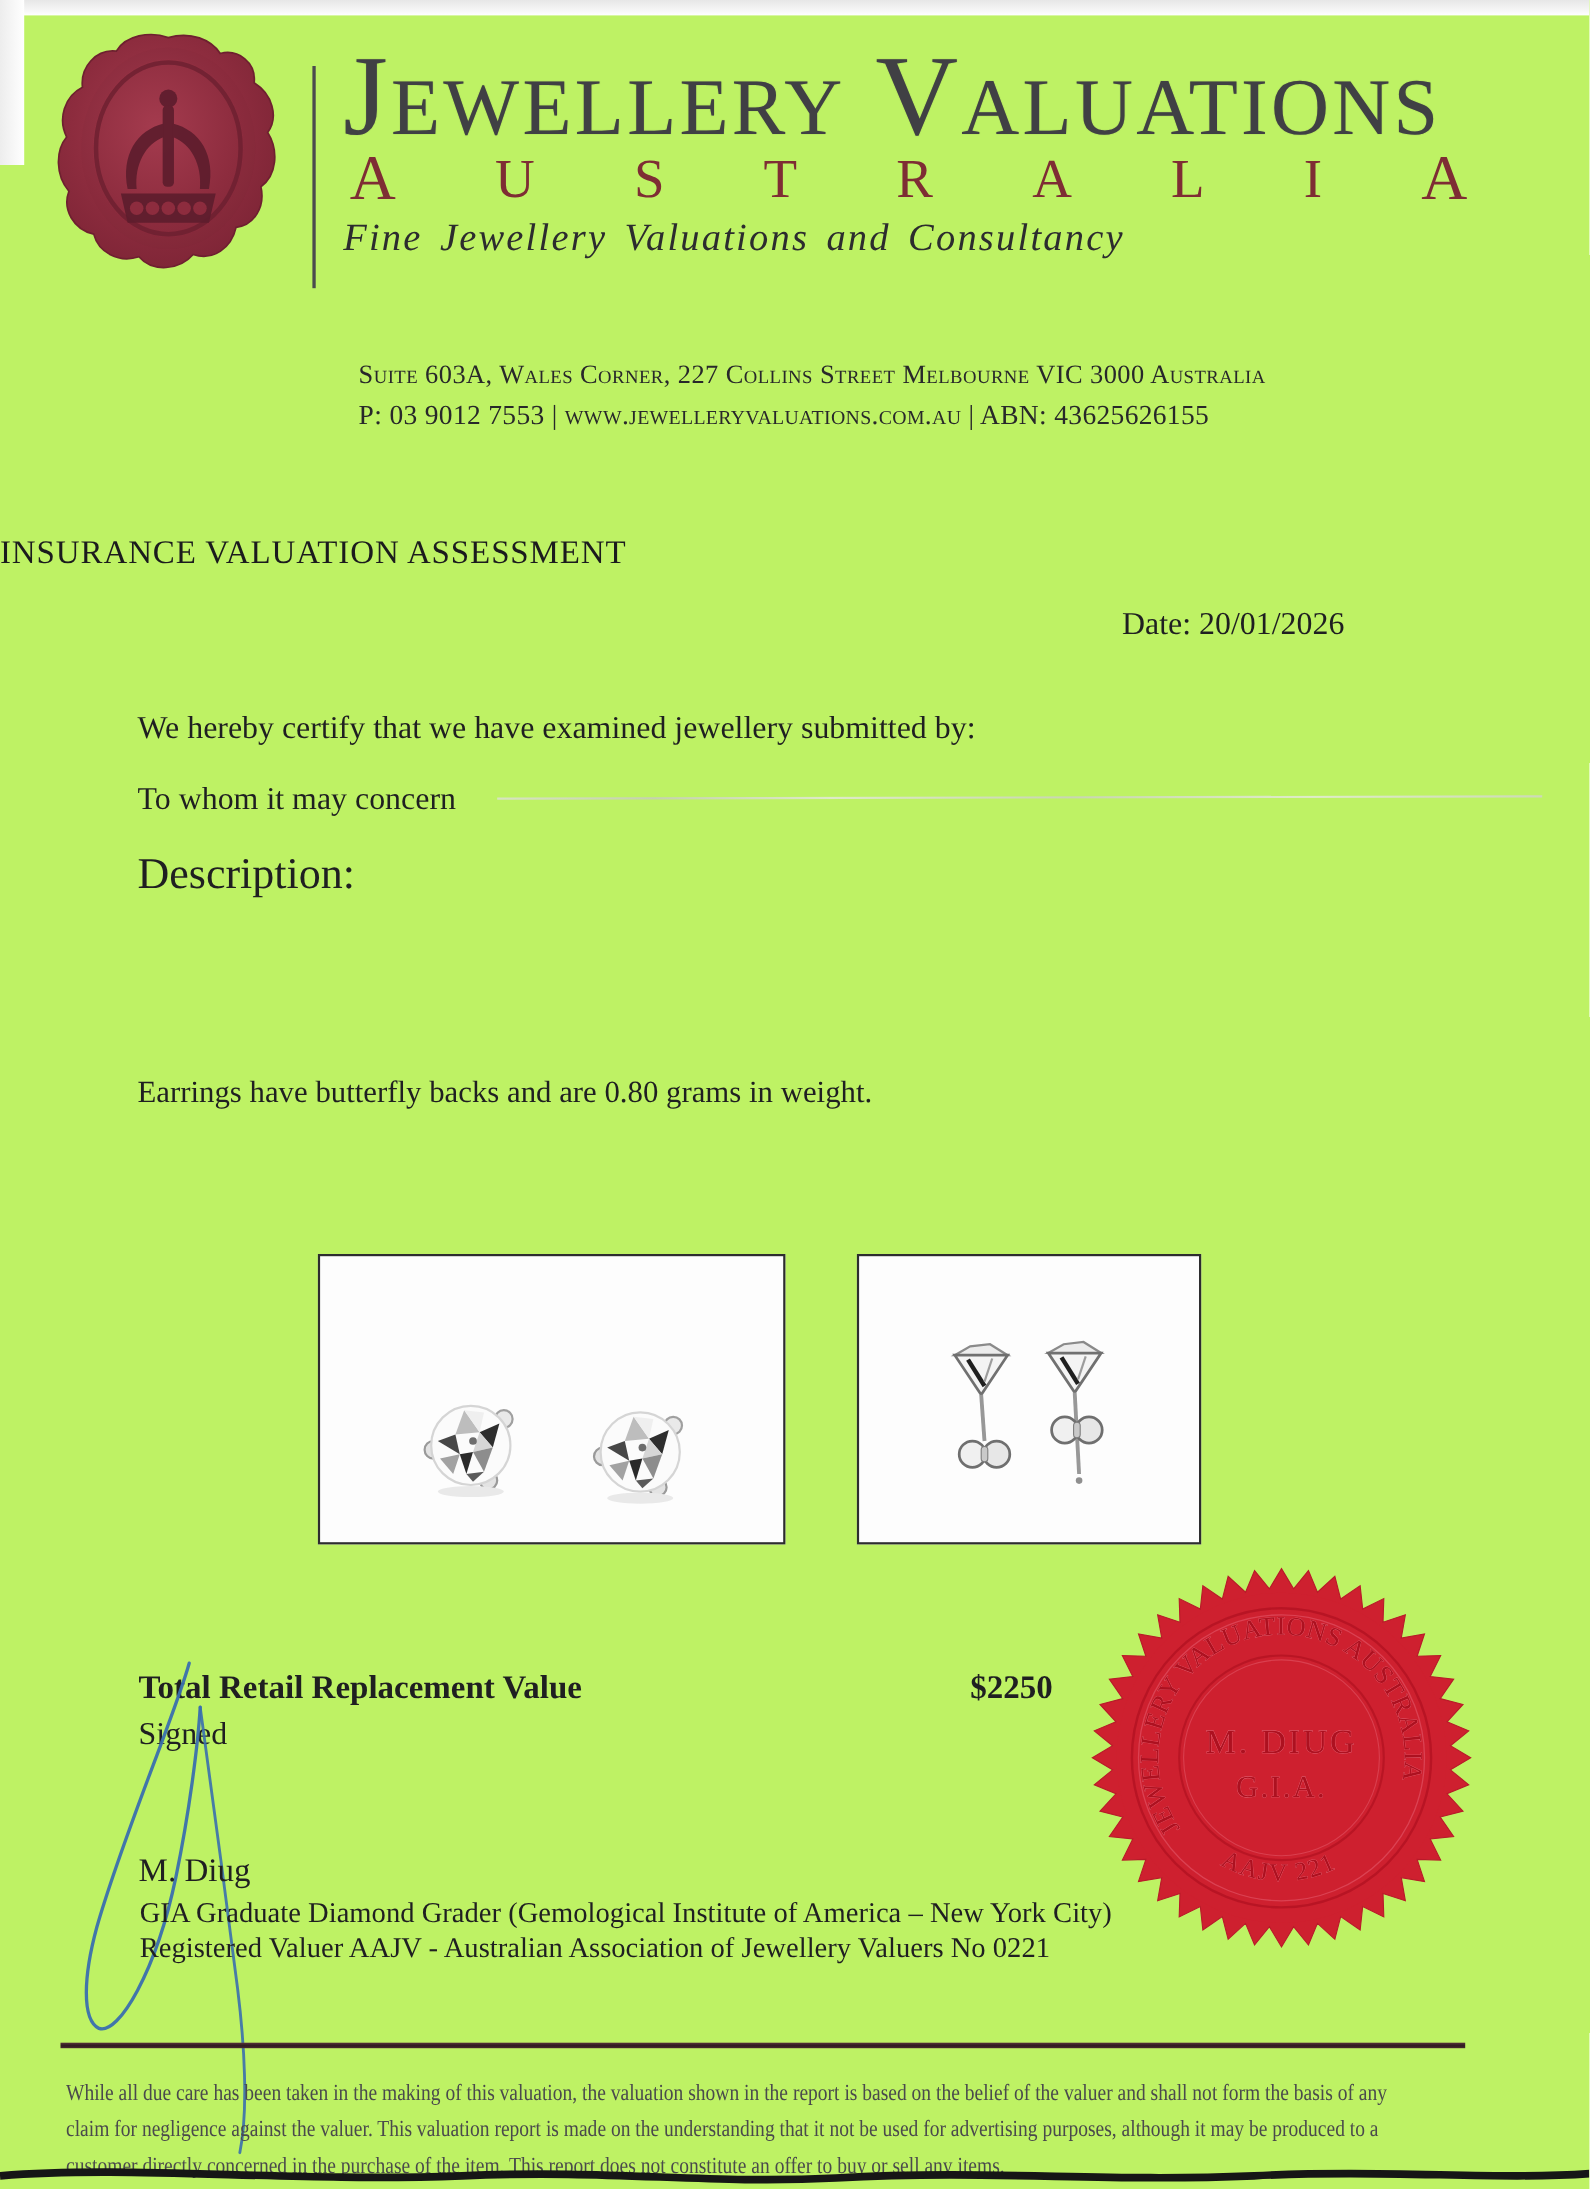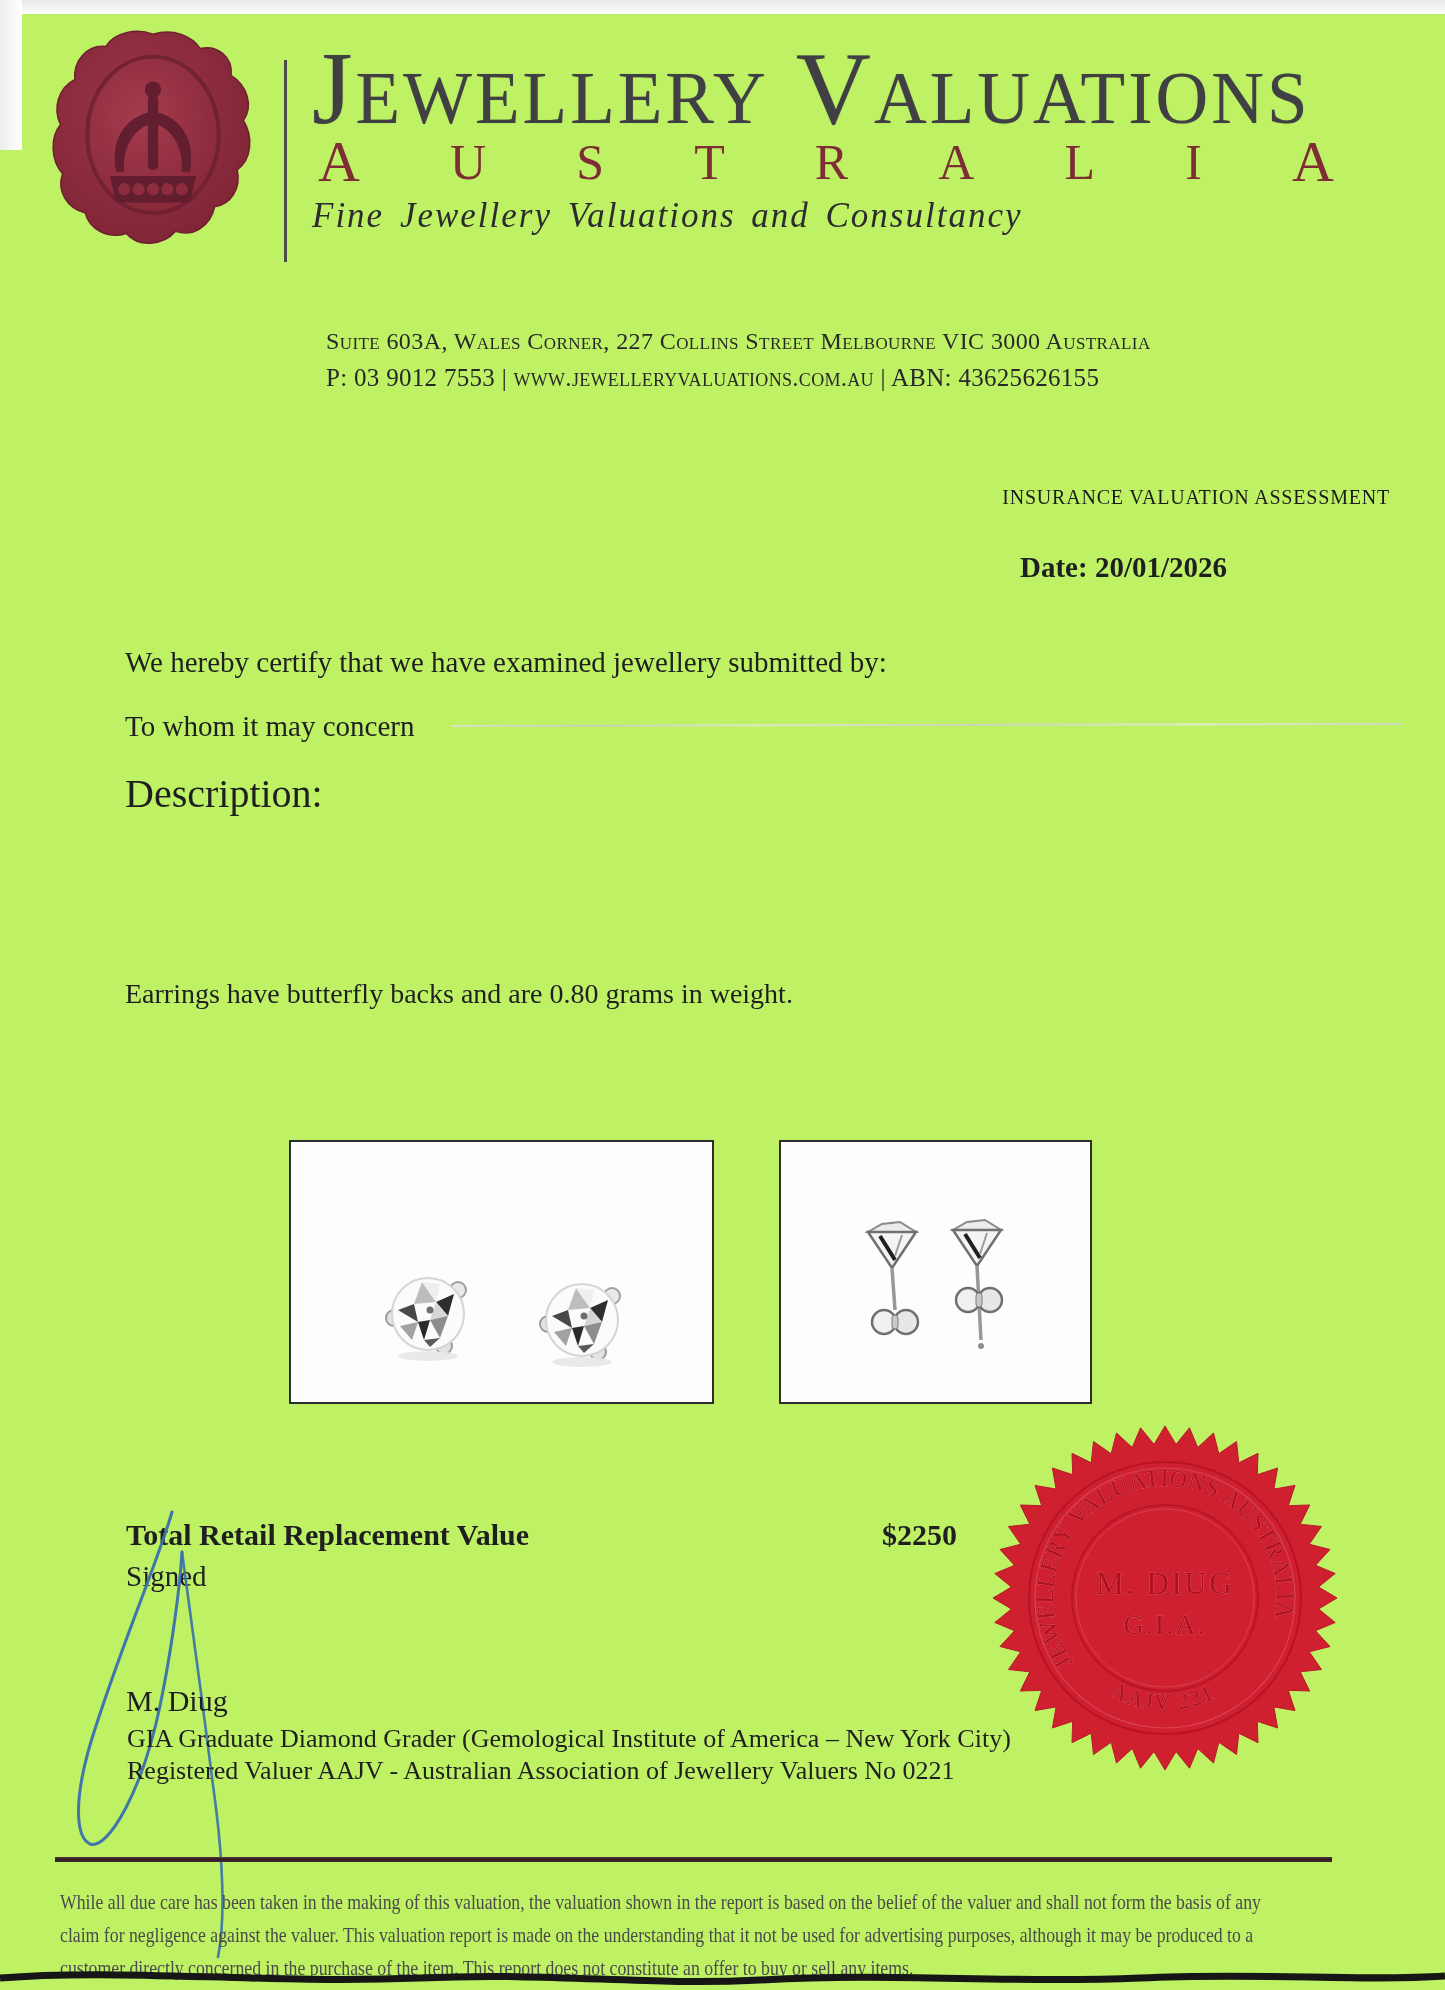--- a/index.html
+++ b/index.html
@@ -21,22 +21,22 @@
   .brand-country{left:318px;top:134px;width:1016px;display:flex;justify-content:space-between;}
   .brand-country span{font-size:50px;color:#7e2d34;line-height:56px;}
   .brand-country span.bigA{font-size:58px;line-height:56px;}
   .tagline{
     left:312px;top:196px;width:1040px;font-style:italic;font-size:35px;color:#2c2c2e;
     letter-spacing:2px;word-spacing:5px;white-space:nowrap;
   }
   .address-line{left:326px;top:328px;font-variant:small-caps;font-size:24px;letter-spacing:.4px;color:#28282a;white-space:nowrap;}
   .contact-line{left:326px;top:364px;font-variant:small-caps;font-size:25px;letter-spacing:.3px;color:#28282a;white-space:nowrap;}
   
-  .doc-title{left:0;top:486px;width:1390px;text-align:right;font-size:20px;letter-spacing:.8px;color:#1b1b1d;}
-  .doc-date{left:1020px;top:551px;font-size:29px;font-weight:bold;}
+  .doc-title{left:0;top:486px;width:1390px;text-align:left;font-size:30px;letter-spacing:.8px;color:#1b1b1d;}
+  .doc-date{left:1020px;top:551px;font-size:29px;}
   .certify-line{left:125px;top:646px;font-size:29px;}
   .submitted-by{left:125px;top:710px;font-size:29px;}
   .artifact-line{left:452px;top:724px;width:950px;height:2px;opacity:.75;
     background:linear-gradient(90deg,#e0e0e0 0%,#c7c7c7 15%,#e8e8e8 32%,#cccccc 55%,#eaeaea 78%,#d2d2d2 100%);
     transform:rotate(-.12deg);}
   .desc-heading{left:125px;top:770px;font-size:40px;}
   .desc-para1{left:125px;top:846px;width:1190px;font-size:28px;line-height:35px;}
   .desc-para2{left:125px;top:978px;width:1190px;font-size:28px;}
   
   .photo-box{border:2px solid #2d2d2f;background:#fdfdfd;}

